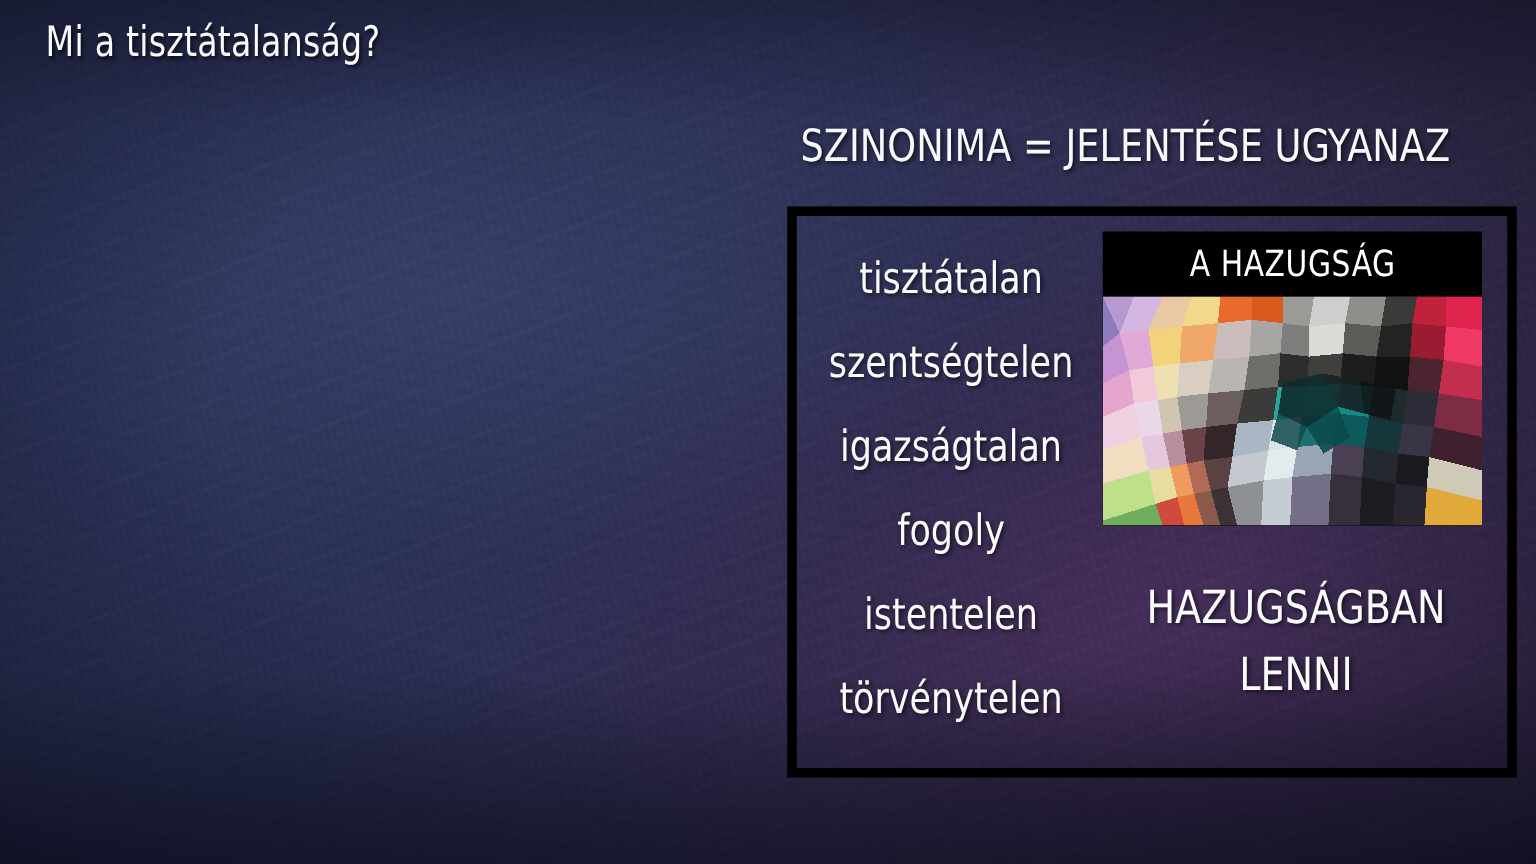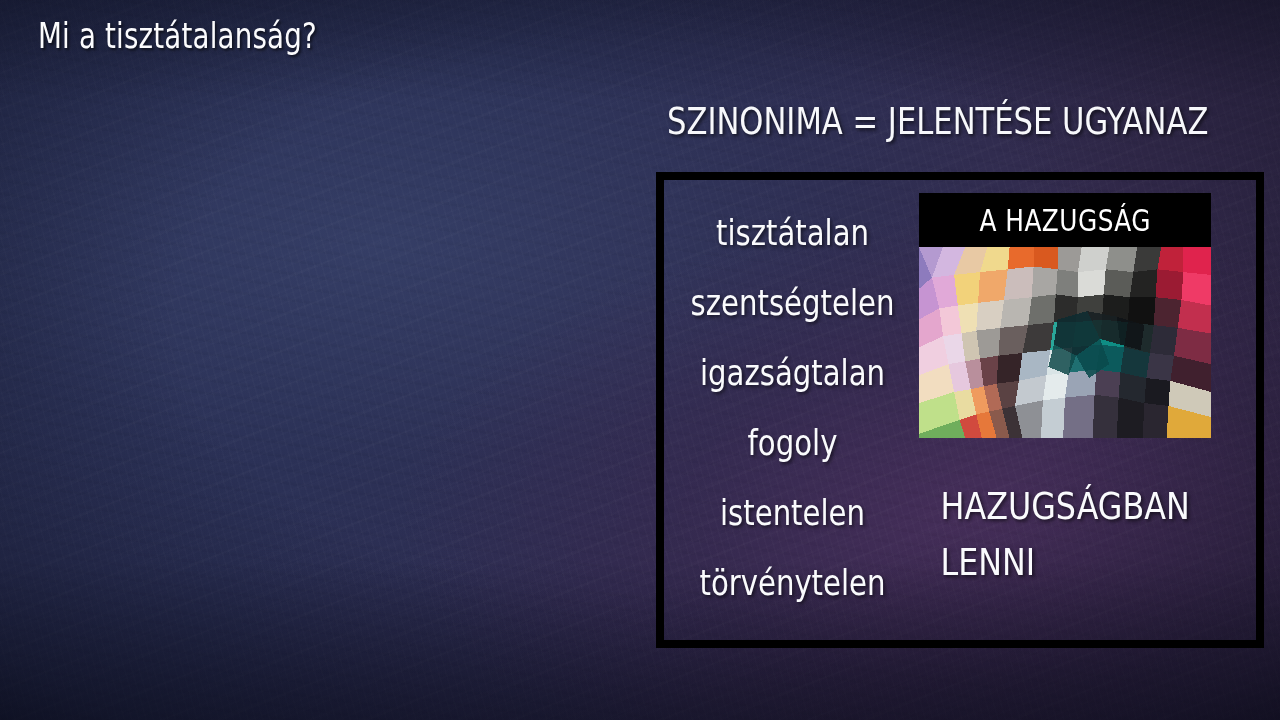--- a/index.html
+++ b/index.html
@@ -112,21 +112,21 @@
     white-space: nowrap;
     transform: scaleX(0.90);
     transform-origin: left center;
   }
 
   
   #meme-card {
     position: absolute;
     left: 919px;
     top: 193px;
-    width: 292px;
+    width: 316px;
     height: 245px;
     background: #000;
     display: flex;
     flex-direction: column;
     overflow: hidden;
   }
   .meme-bar {
     height: 54px;
     flex: 0 0 54px;
     background: #000;
@@ -150,21 +150,21 @@
     background: #1b1b22;
   }
   #meme-image svg { display: block; width: 100%; height: 100%; }
 
   
   #meme-caption {
     position: absolute;
     left: 930px;
     top: 478px;
     width: 300px;
-    text-align: left;
+    text-align: center;
     font-family: "DejaVu Sans Condensed", "Liberation Sans Narrow", "Liberation Sans", sans-serif;
     font-size: 38px;
     font-weight: 300;
     line-height: 56px;
     color: #fafbfd;
     text-shadow: 2px 2px 4px rgba(0,0,0,0.60);
   }
   #meme-caption div { transform: scaleX(0.93); }
 </style>
 </head>

